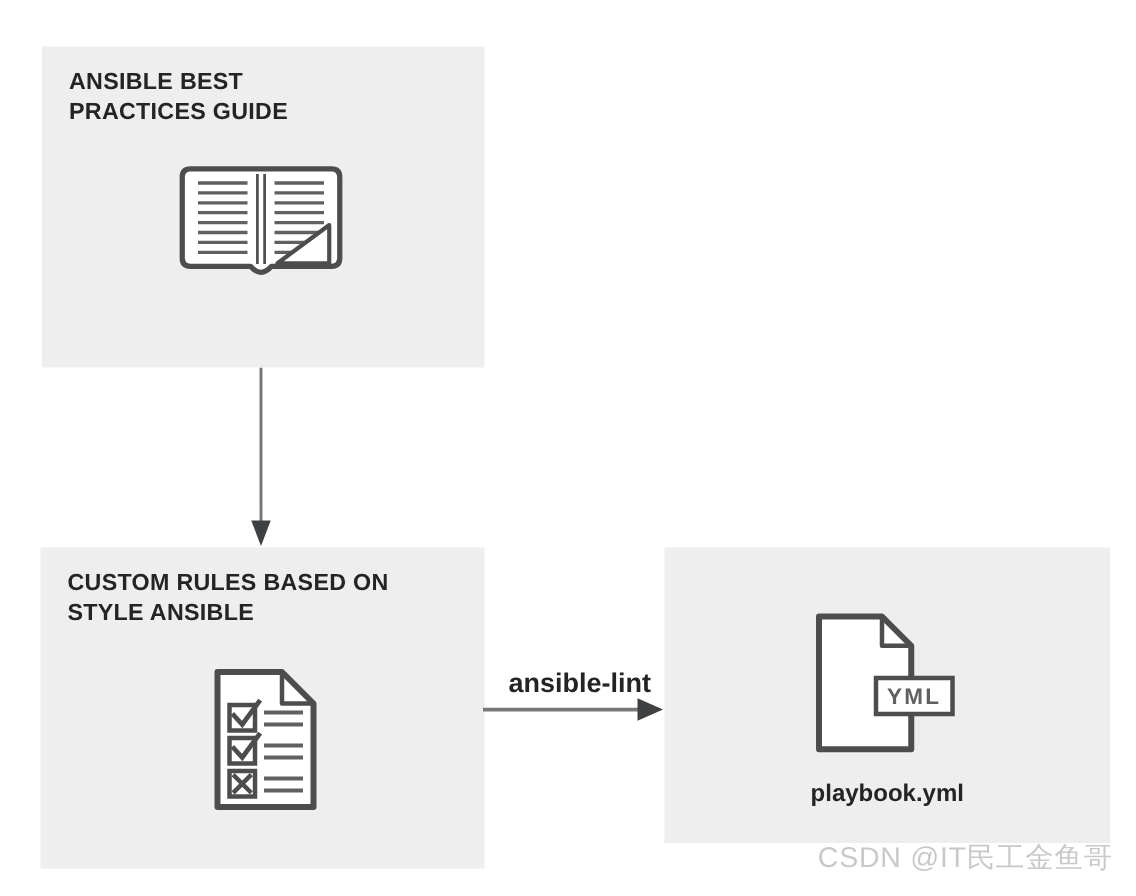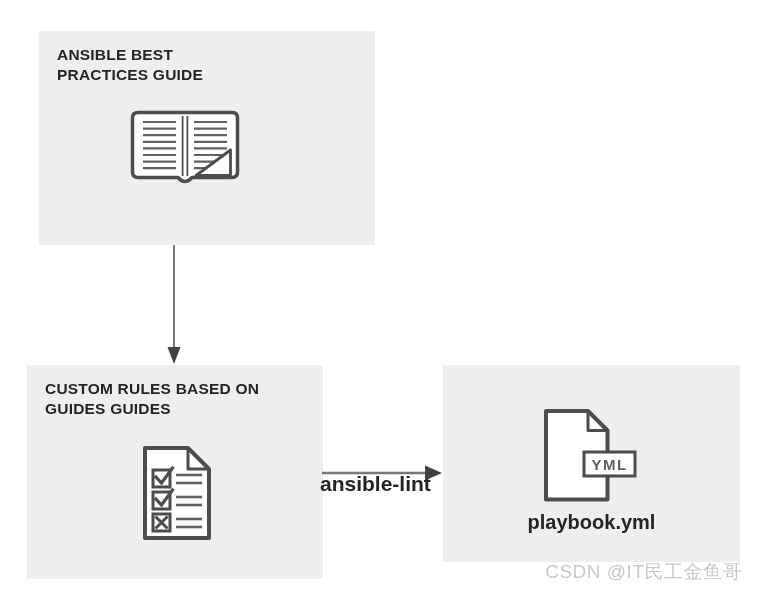--- a/index.html
+++ b/index.html
@@ -3,35 +3,35 @@
 <meta charset="utf-8">
 <style>
   html,body { margin:0; padding:0; background:#fff; }
   .canvas {
     position:relative; width:757px; height:597px;
     background:var(--page-bg,#ffffff);
     font-family:"Liberation Sans", sans-serif;
     overflow:hidden;
   }
   .panel { position:absolute; background:var(--panel-bg,#eeeeee); }
-  #panel-best      { left:39px;  top:31px;  width:336px; height:214px; }
+  #panel-best      { left:28px;  top:31px;  width:295px; height:214px; }
   #panel-rules     { left:27px;  top:365px; width:296px; height:214px; }
   #panel-playbook  { left:443px; top:365px; width:297px; height:197px; }
 
   .panel-title {
     position:absolute; left:18px; top:14px;
     font-size:15.5px; font-weight:bold; letter-spacing:0.2px;
     line-height:20px; color:var(--text,#242424);
   }
   .caption {
     position:absolute; left:0; width:100%; text-align:center;
     font-weight:bold; color:var(--text,#242424);
   }
   #book-caption     { top:164px; font-size:15.5px; }
-  #playbook-caption { top:146px; font-size:20px; }
+  #playbook-caption { top:156px; font-size:16px; }
 
   
   svg { display:block; }
   .icon-book      { position:absolute; left:91px;  top:79px; width:110px; height:78px; }
   .icon-checklist { position:absolute; left:115px; top:80px; width:70px;  height:96px; }
   .icon-yml       { position:absolute; left:100px; top:43px; width:96px;  height:95px; }
 
   .st-cover  { fill:#ffffff; stroke:var(--icon-stroke,#4d4d4f); stroke-width:3.5; stroke-linejoin:round; }
   .st-doc    { fill:#ffffff; stroke:var(--icon-stroke,#4d4d4f); stroke-width:4;   stroke-linejoin:round; }
   .st-crease { fill:none;    stroke:var(--icon-stroke,#4d4d4f); stroke-width:3;   stroke-linejoin:round; }
@@ -48,22 +48,22 @@
     font-size:15px; font-weight:bold; letter-spacing:1.5px; text-anchor:middle;
   }
 
   
   .arrow-v { position:absolute; left:166px; top:245px; width:16px;  height:121px; }
   .arrow-h { position:absolute; left:322px; top:464px; width:122px; height:18px;  }
   .st-aline { stroke:var(--arrow-line,#77787b); fill:none; }
   .st-ahead { fill:var(--arrow-head,#3f4042); }
 
   .arrow-label {
-    position:absolute; left:320px; top:445px; width:114px; text-align:left;
-    font-size:21px; font-weight:bold; color:var(--text,#242424);margin-top:27px;
+    position:absolute; left:320px; top:445px; width:114px; text-align:right;
+    font-size:18px; font-weight:bold; color:var(--text,#242424);
   }
 
   .watermark {
     position:absolute; top:559px; right:15px;
     font-size:19px; letter-spacing:0.5px;
     color:var(--watermark,#c9c9c9);
     text-shadow:1px 1px 0 #ffffff;
   }
 </style>
 </head>
@@ -101,21 +101,21 @@
   </div>
 
   <svg class="arrow-v" viewBox="0 0 16 121">
     <line class="st-aline" x1="8" y1="0" x2="8" y2="104" stroke-width="2"></line>
     <polygon class="st-ahead" points="1.5,102 14.5,102 8,119"></polygon>
   </svg>
 
   <div class="panel" id="panel-rules">
     <div class="panel-title">
       <div>CUSTOM RULES BASED ON</div>
-      <div>GUIDES GUIDES</div>
+      <div>STYLE ANSIBLE</div>
     </div>
     <svg class="icon-checklist" viewBox="0 0 70 96">
       <path class="st-doc" d="M3 3 H46 L67 24 V93 H3 Z"></path>
       <path class="st-crease" d="M46 3 V24 H67"></path>
       <rect class="st-box" x="11" y="25" width="17" height="17"></rect>
       <path class="st-check" d="M14 32 l5.5 6 l11 -15"></path>
       <line class="st-row" x1="34" y1="30" x2="60" y2="30"></line>
       <line class="st-row" x1="34" y1="38" x2="60" y2="38"></line>
       <rect class="st-box" x="11" y="47" width="17" height="17"></rect>
       <path class="st-check" d="M14 54 l5.5 6 l11 -15"></path>

